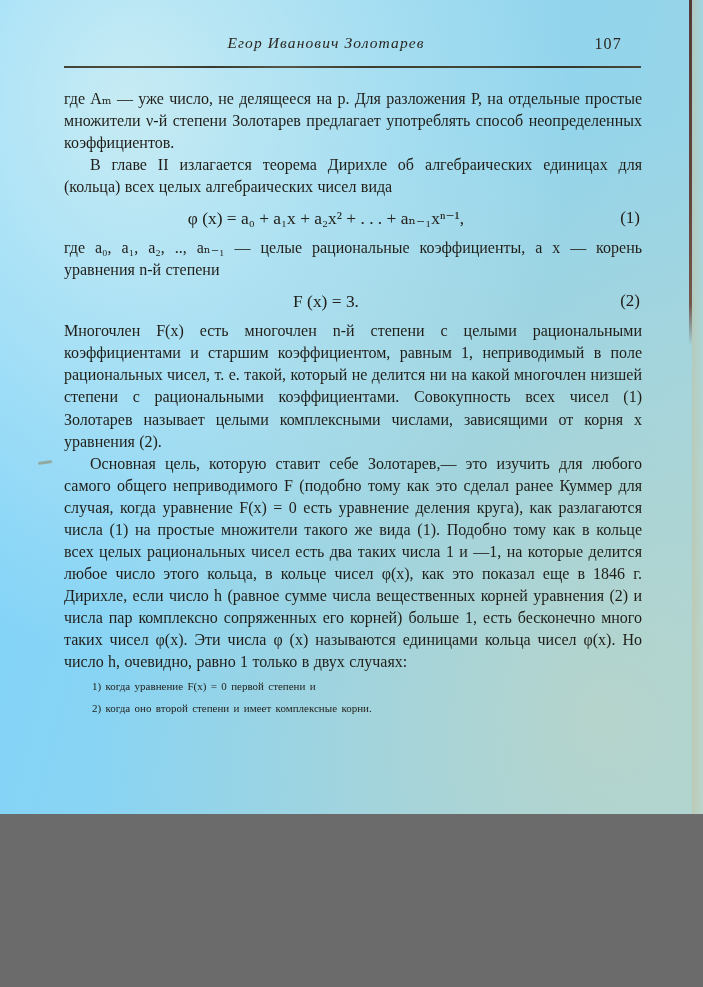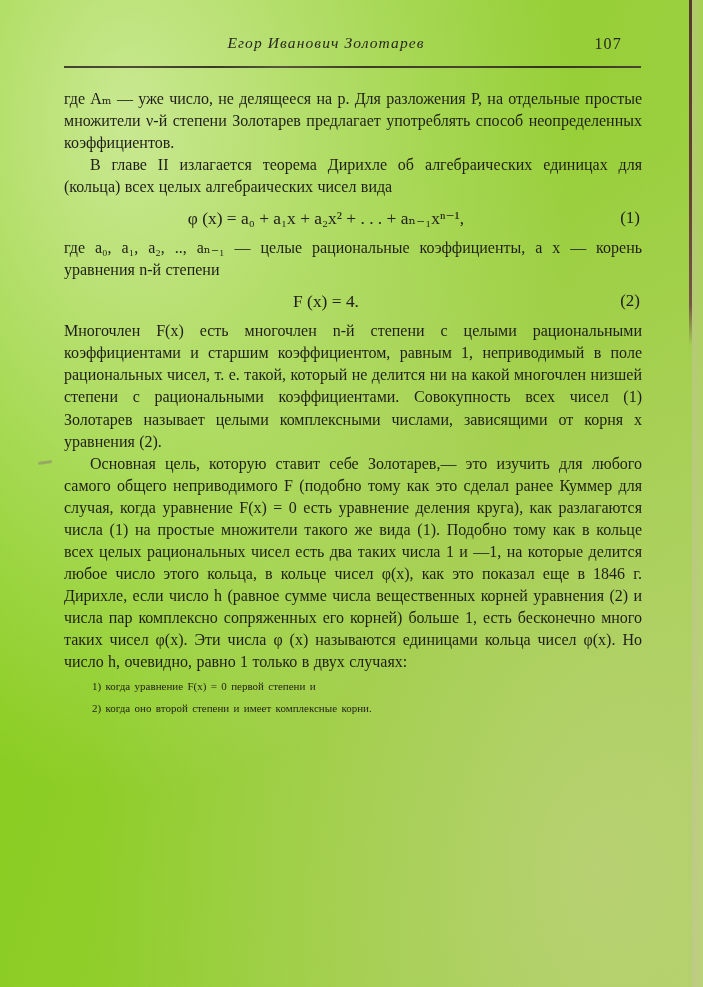--- a/index.html
+++ b/index.html
@@ -3,22 +3,22 @@
 <meta charset="utf-8">
 <style>
   html, body {
     margin: 0;
     padding: 0;
     background: #6b6b6b;
   }
   .page {
     position: relative;
     width: 703px;
-    height: 987px;
-    background: #84cc16;
+    height: 814px;
+    background: #7dd3fc;
     overflow: hidden;
     font-family: "Liberation Serif", "DejaVu Serif", serif;
     color: #22201a;
   }
   
   .paper-tint {
     position: absolute;
     inset: 0;
     background:
       radial-gradient(ellipse at 18% 12%, rgba(255,255,240,0.55) 0%, rgba(255,255,240,0) 55%),
@@ -166,21 +166,21 @@
     <p class="tx indent">В главе II излагается теорема Дирихле об алгебраических единицах для (кольца) всех целых алгебраических чисел вида</p>
 
     <div class="eq">
       <span class="eq-body">φ (x) = a₀ + a₁x + a₂x² + . . . + aₙ₋₁xⁿ⁻¹,</span>
       <span class="eq-num">(1)</span>
     </div>
 
     <p class="tx">где a₀, a₁, a₂, .., aₙ₋₁ — целые рациональные коэффициенты, а x — корень уравнения n-й степени</p>
 
     <div class="eq">
-      <span class="eq-body">F (x) = 4.</span>
+      <span class="eq-body">F (x) = 3.</span>
       <span class="eq-num">(2)</span>
     </div>
 
     <p class="tx">Многочлен F(x) есть многочлен n-й степени с целыми рациональными коэффициентами и старшим коэффициентом, равным 1, неприводимый в поле рациональных чисел, т. е. такой, который не делится ни на какой многочлен низшей степени с рациональными коэффициентами. Совокупность всех чисел (1) Золотарев называет целыми комплексными числами, зависящими от корня x уравнения (2).</p>
 
     <p class="tx indent">Основная цель, которую ставит себе Золотарев,— это изучить для любого самого общего неприводимого F (подобно тому как это сделал ранее Куммер для случая, когда уравнение F(x) = 0 есть уравнение деления круга), как разлагаются числа (1) на простые множители такого же вида (1). Подобно тому как в кольце всех целых рациональных чисел есть два таких числа 1 и —1, на которые делится любое число этого кольца, в кольце чисел φ(x), как это показал еще в 1846 г. Дирихле, если число h (равное сумме числа вещественных корней уравнения (2) и числа пар комплексно сопряженных его корней) больше 1, есть бесконечно много таких чисел φ(x). Эти числа φ (x) называются единицами кольца чисел φ(x). Но число h, очевидно, равно 1 только в двух случаях:</p>
 
     <div class="gap-sm"></div>
 
     <p class="list-line">1) когда уравнение F(x) = 0 первой степени и</p>

